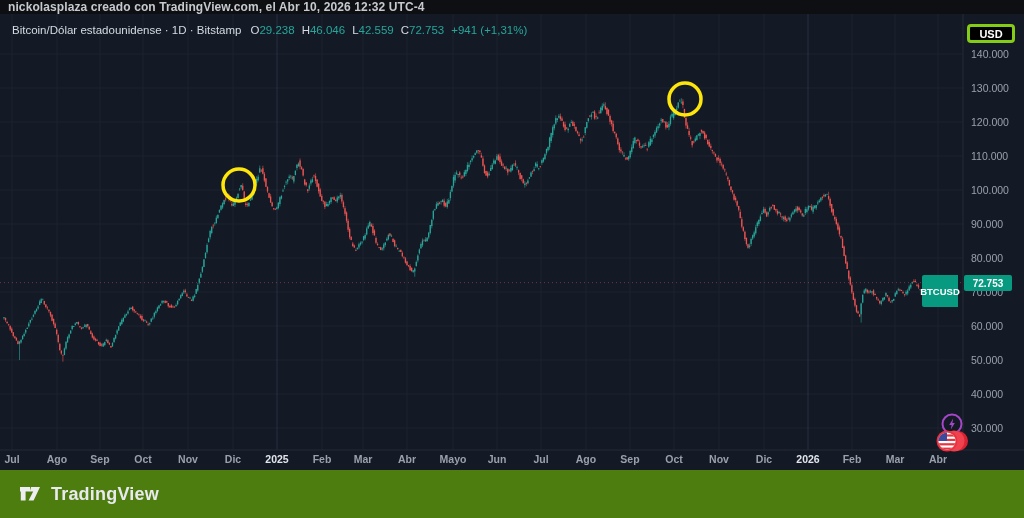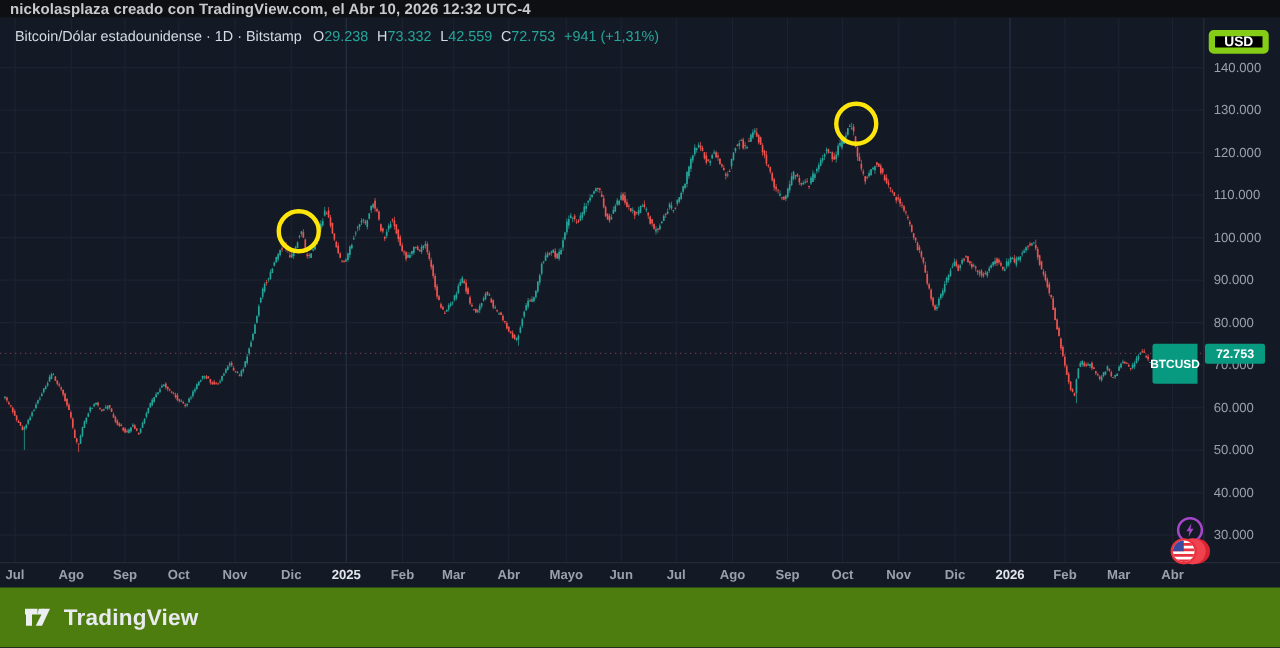--- a/index.html
+++ b/index.html
@@ -17,21 +17,21 @@
 
   .legend { position:absolute; left:12px; top:8px; height:16px; display:flex;
             align-items:center; gap:9px; font-size:11.5px; color:#d6dae2; white-space:nowrap; }
   .legend .vals { display:flex; gap:7px; }
   .legend .pair b { font-weight:400; color:#d6dae2; }
   .legend .pair i { font-style:normal; color:#26a69a; }
   .legend .chg { color:#26a69a;text-align:right; }
 
   .usd-btn { position:absolute; right:9px; top:10px; width:48px; height:19px;
              background:#000; color:#fff; font-family:"Liberation Sans",sans-serif;
-             font-size:11px; font-weight:700; border:5px solid #84cc16; border-radius:4px;
+             font-size:11px; font-weight:700; border:3px solid #84cc16; border-radius:4px;
              display:flex; align-items:center; justify-content:center; cursor:pointer; }
 
   .sym-pill { position:absolute; left:922px; top:261px; width:36px; height:32px;
               background:#089981; color:#fff; font-size:9.5px; font-weight:700;
               display:flex; align-items:center; justify-content:center;
               border-radius:2px 0 0 2px; }
   .price-pill { position:absolute; left:964px; top:261px; width:48px; height:16px;
                 background:#089981; color:#fff; font-size:10px; font-weight:700;
                 display:flex; align-items:center; justify-content:center; border-radius:2px; }
 
@@ -130,21 +130,21 @@
         <text x="895" y="449" fill="#9aa0ac" font-size="10.5px" font-weight="600" text-anchor="middle" font-family="&quot;Liberation Sans&quot;,sans-serif">Mar</text>
         <text x="938" y="449" fill="#9aa0ac" font-size="10.5px" font-weight="600" text-anchor="middle" font-family="&quot;Liberation Sans&quot;,sans-serif">Abr</text>
         <circle cx="239" cy="171" r="16" fill="none" stroke="#ffe60a" stroke-width="3.5"></circle>
         <circle cx="685" cy="85" r="16" fill="none" stroke="#ffe60a" stroke-width="3.5"></circle>
       </svg>
 
     <div class="legend">
       <span>Bitcoin/Dólar estadounidense · 1D · Bitstamp</span>
       <span class="vals">
         <span class="pair"><b>O</b><i>29.238</i></span>
-        <span class="pair"><b>H</b><i>73.332</i></span>
+        <span class="pair"><b>H</b><i>46.046</i></span>
         <span class="pair"><b>L</b><i>42.559</i></span>
         <span class="pair"><b>C</b><i>72.753</i></span>
         <span class="chg">+941 (+1,31%)</span>
       </span>
     </div>
 
     <div class="usd-btn">USD</div>
 
     <div class="sym-pill">BTCUSD</div>
     <div class="price-pill">72.753</div>

